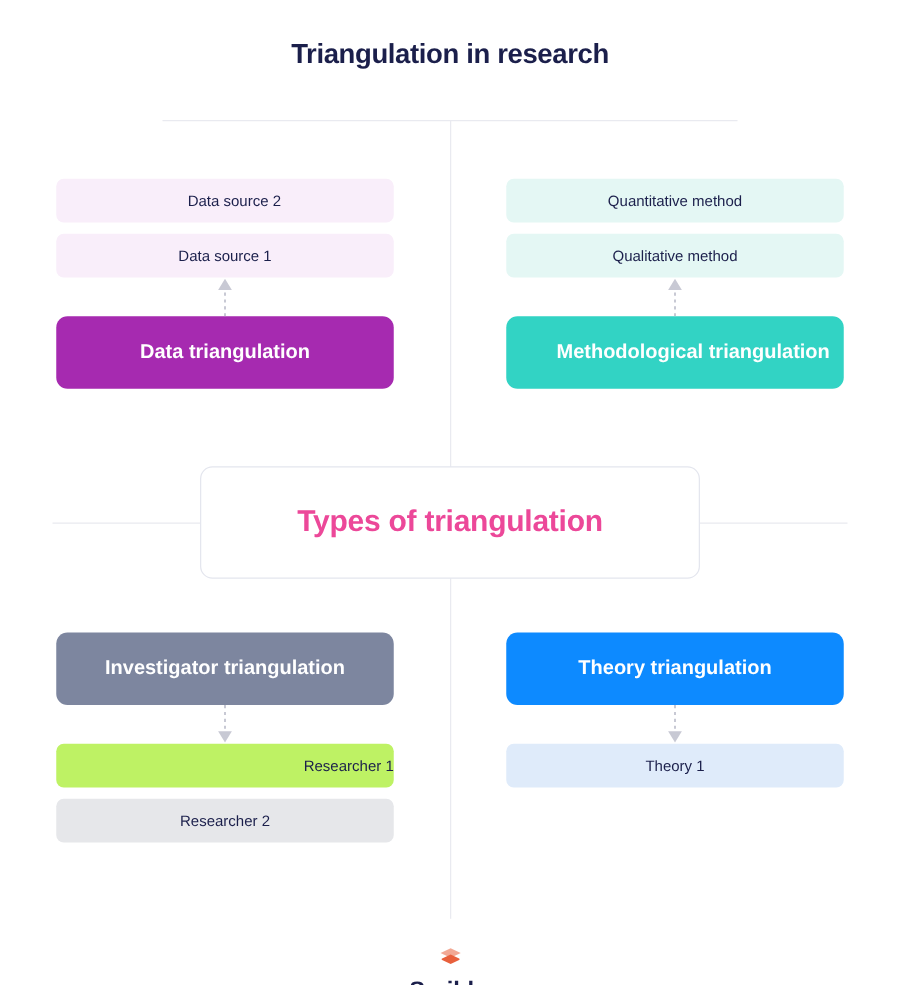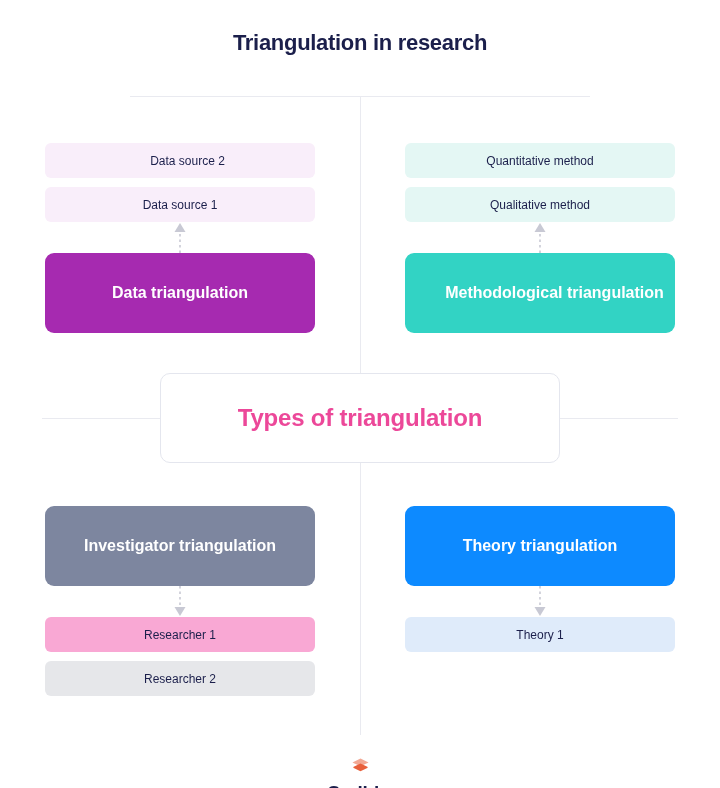--- a/index.html
+++ b/index.html
@@ -86,21 +86,21 @@
     font-size: 12px;
     color: #1b1f4b;
     box-sizing: border-box;
     margin-bottom: 9px;
   }
   .item-box:last-child { margin-bottom: 0; }
 
   
   .main-box {
     width: 270px;
-    height: 80px;
+    height: 58px;
     border-radius: 9px;
     display: flex;
     align-items: center;
     justify-content: center;
     text-align: center;
     font-size: 16px;
     font-weight: bold;
     color: #ffffff;
     line-height: 1.25;
     box-sizing: border-box;
@@ -220,21 +220,21 @@
       <div class="main-box" style="background: rgb(125, 134, 159);">
         <span>Investigator triangulation</span>
       </div>
       <div class="connector">
         <svg width="13" height="31" viewBox="0 0 13 31">
           <line x1="6.5" x2="6.5" stroke="#c8c9d4" stroke-width="1.6" stroke-dasharray="2.5 3" y1="0" y2="22"></line>
           <path fill="#c8c9d4" d="M6.5 30 1 21h11z"></path>
         </svg>
       </div>
       <div>
-        <div class="item-box" style="background: #f9a8d4;">
+        <div class="item-box" style="background: #bef264; justify-content: flex-end;">
           <span>Researcher 1</span>
         </div>
         <div class="item-box" style="background: rgb(230, 231, 234);">
           <span>Researcher 2</span>
         </div>
       </div>
     </div>
   <div class="quad quad-br">
       <div class="main-box" style="background: rgb(13, 138, 255);">
         <span>Theory triangulation</span>

